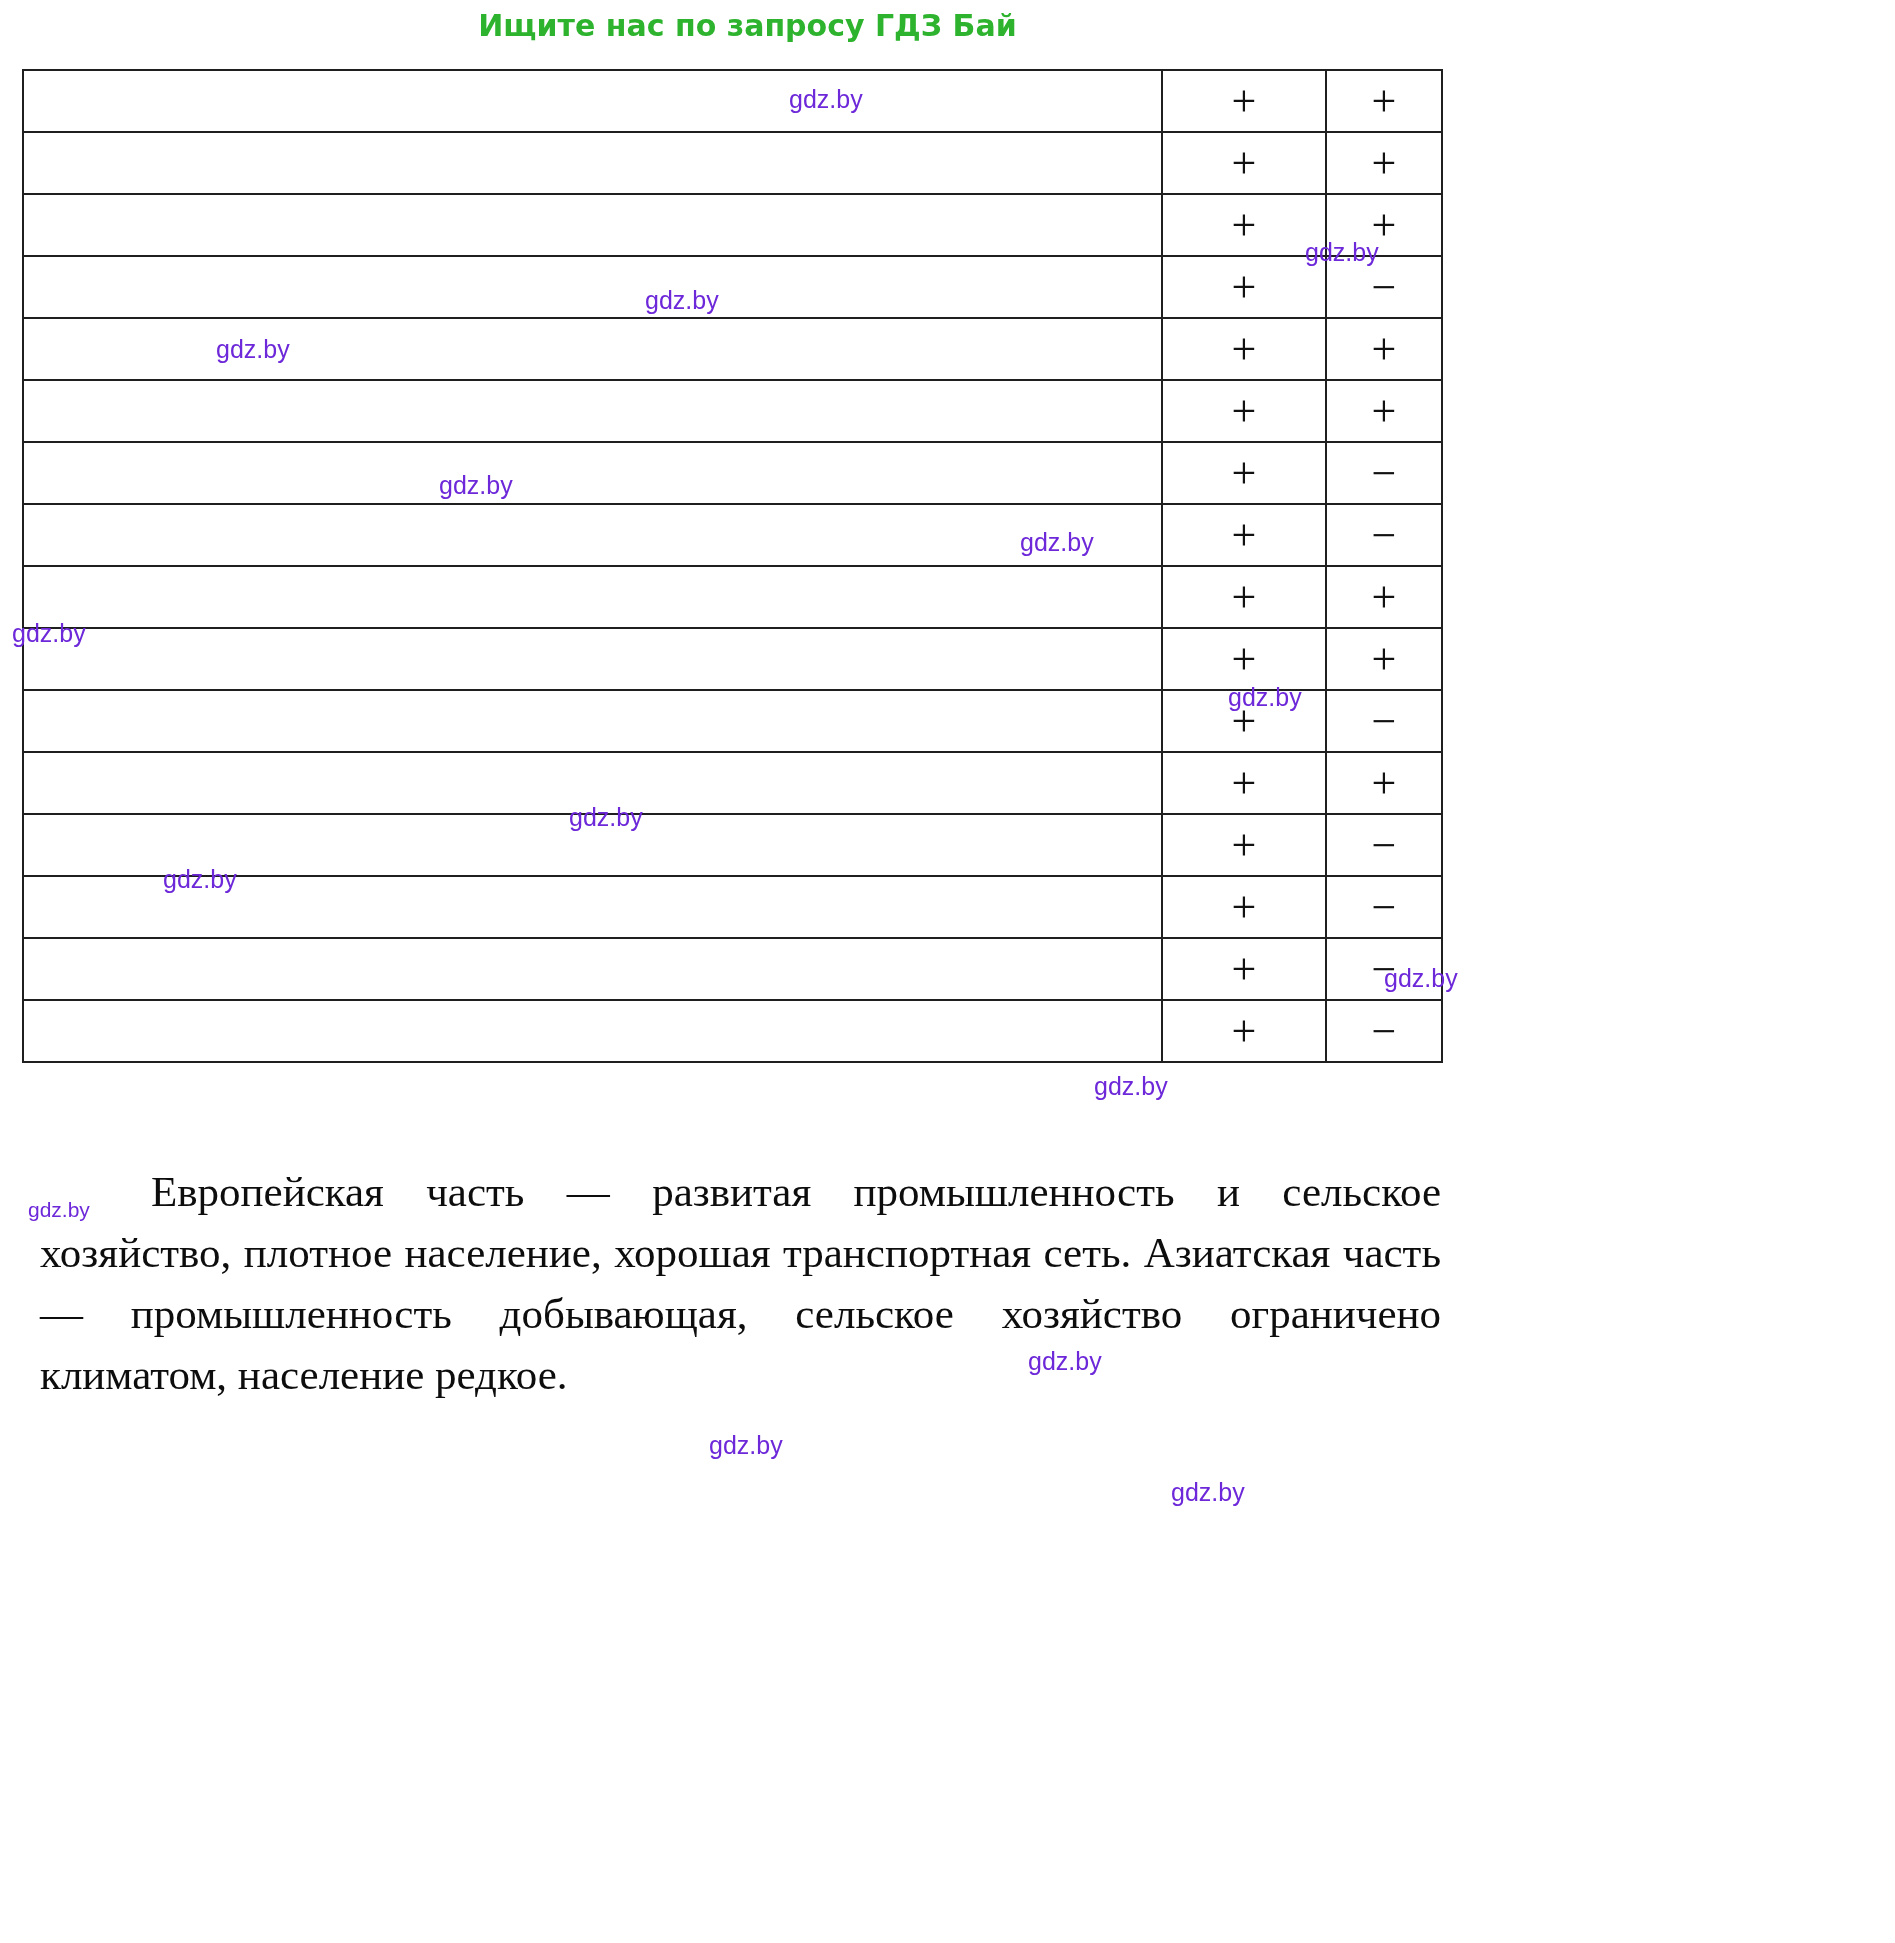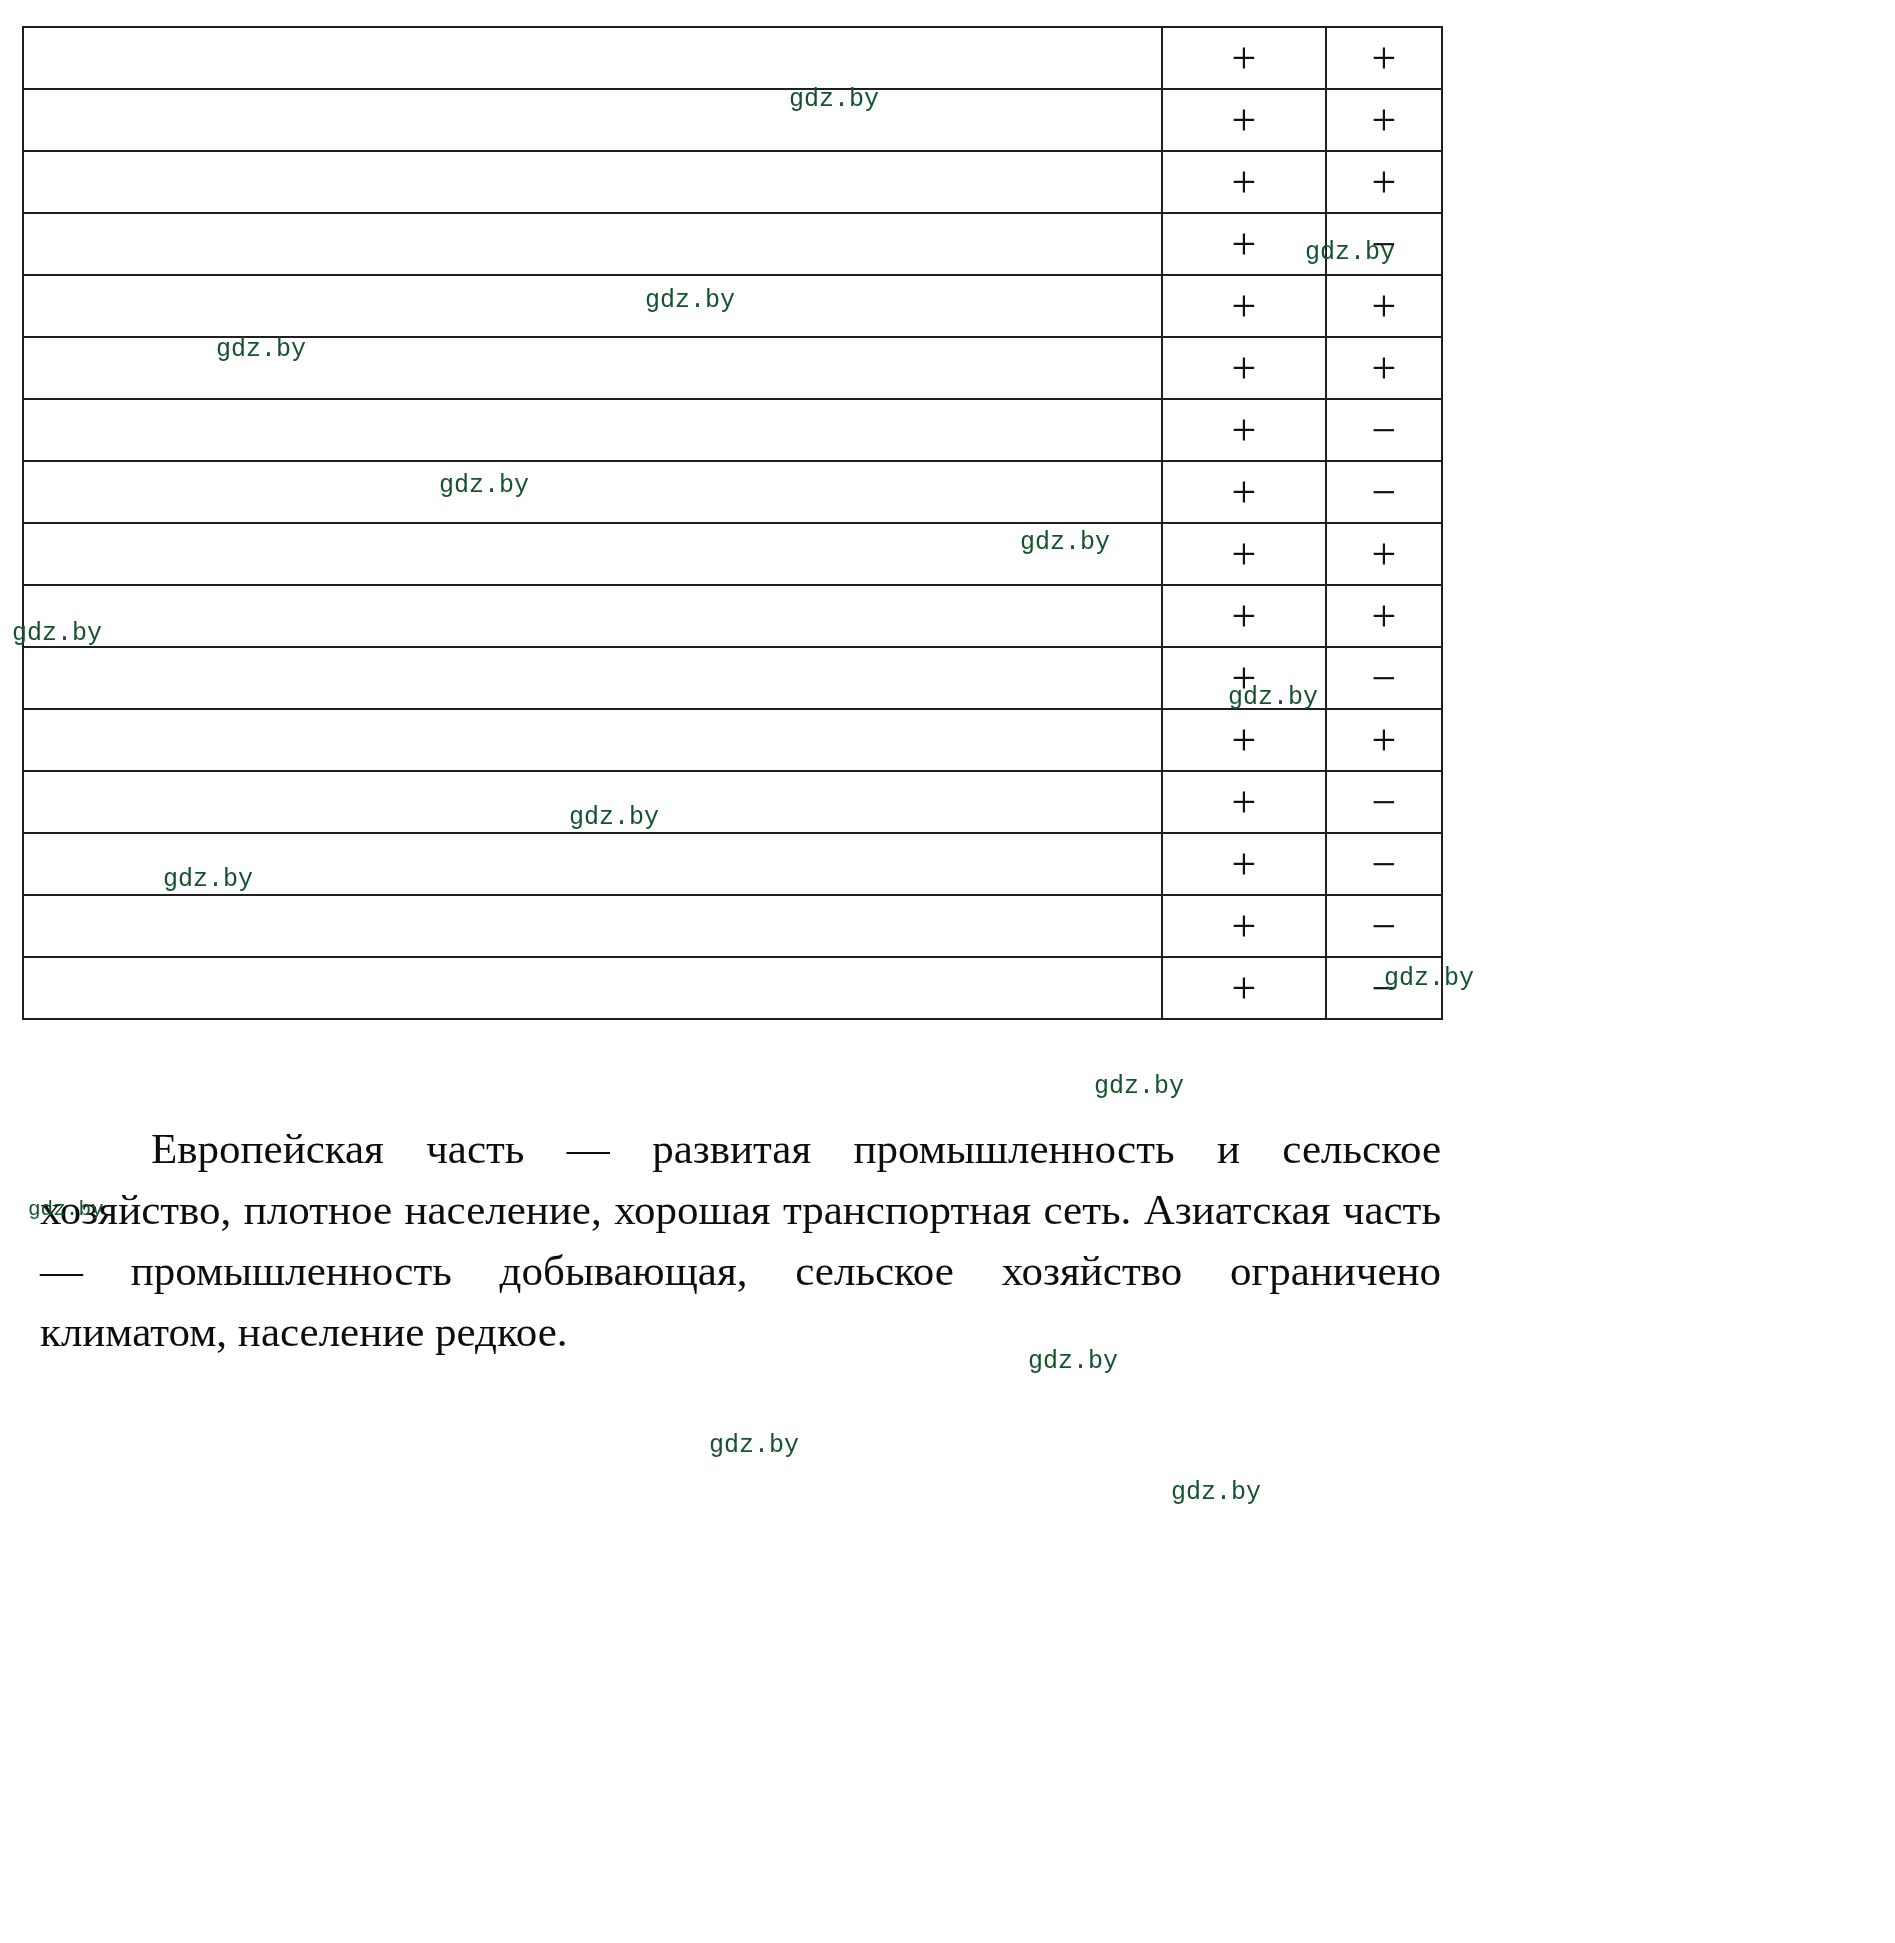--- a/index.html
+++ b/index.html
@@ -63,31 +63,32 @@
     font-size: 30px;
     color: #7030a0;
     font-family: "DejaVu Sans", sans-serif;
   }
   .footer span { margin: 0 10px; }
   .footer .sep { color: #7030a0; }
 
   .wm {
     position: absolute;
     font-size: 25px;
-    color: #14532d;
-    font-family: Liberation Mono, monospace;
+    color: #6d28d9;
+    font-family: Liberation Sans, sans-serif;
     white-space: nowrap;
   }
 </style>
 </head>
 <body>
 
 <div class="page">
   <div class="content">
 
+    <div class="promo">Ищите нас по запросу ГДЗ Бай</div>
 
     <table class="answers-table">
       <tbody>
         <tr>
           <td class="c-main"></td>
           <td class="c-mid">+</td>
           <td class="c-right">+</td>
         </tr>
         <tr>
           <td class="c-main"></td>

